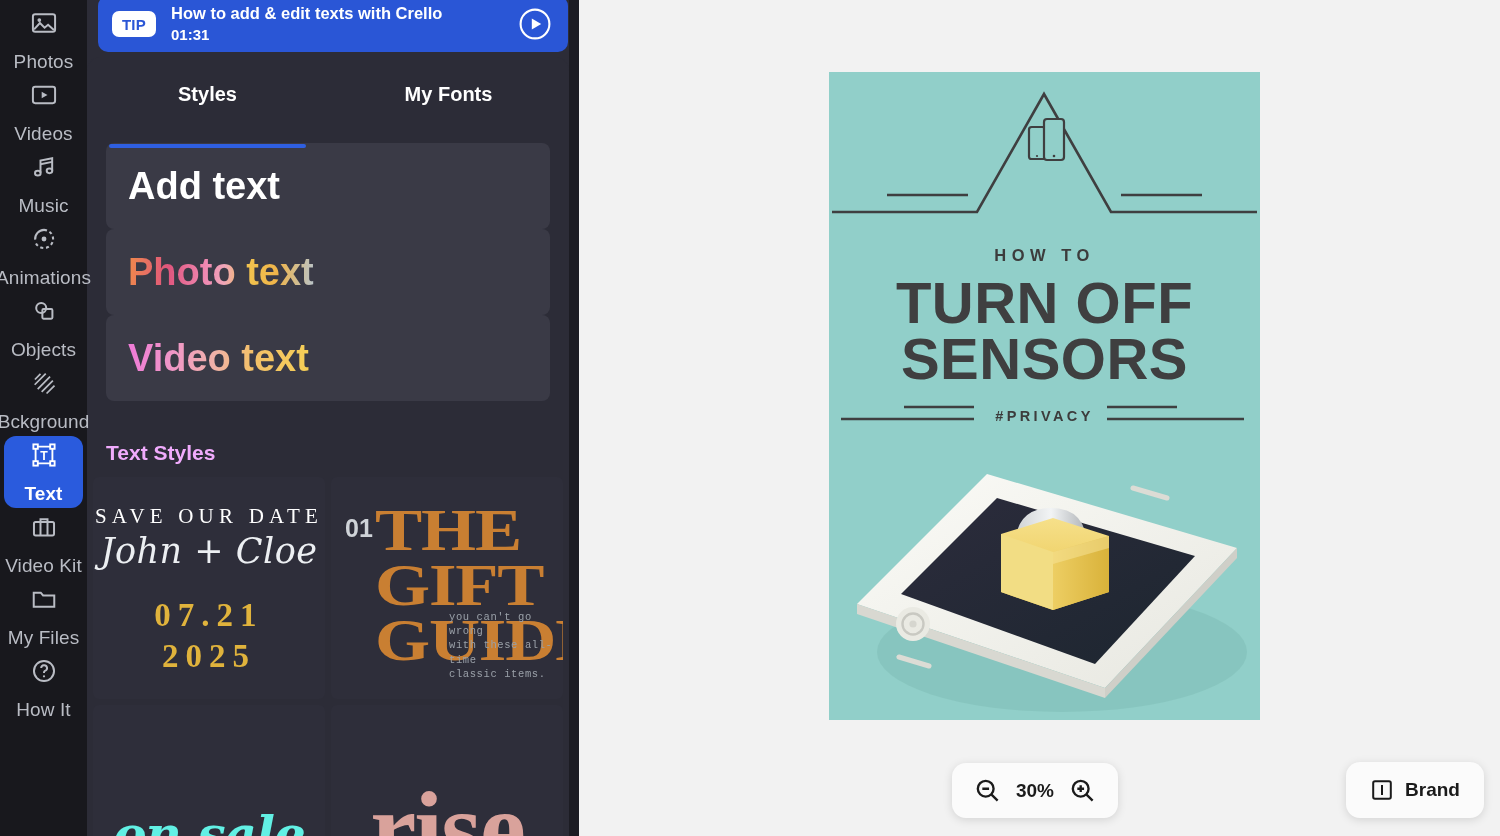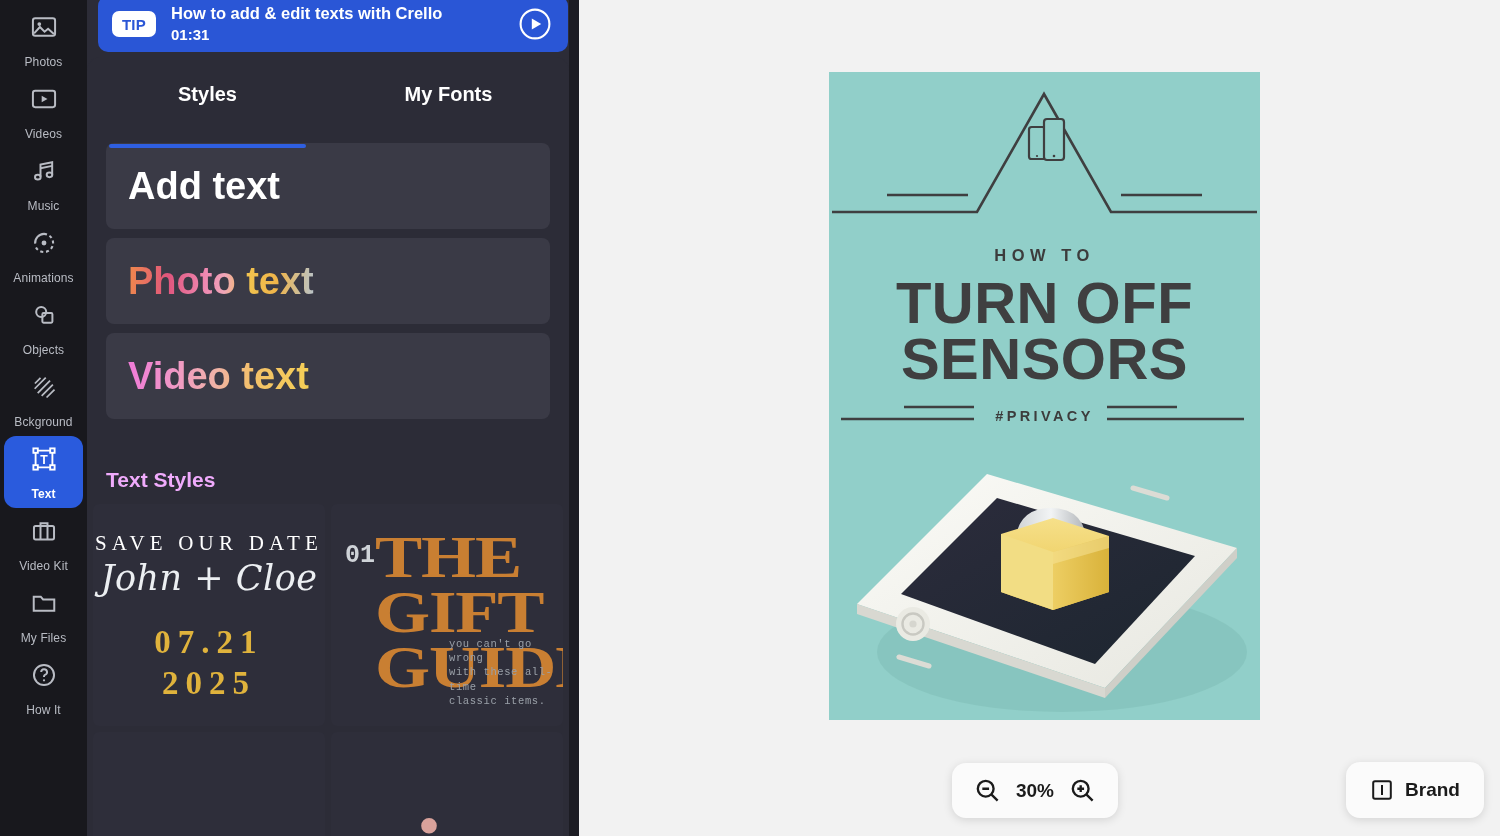--- a/index.html
+++ b/index.html
@@ -27,21 +27,21 @@
     border-radius: 12px;
     display: flex; flex-direction: column;
     align-items: center; justify-content: center;
     gap: 7px; cursor: pointer;
     flex: 0 0 auto;
     color: #b9bcc4;
   }
   .rail-item.active { background: #2a5bdd; color: #ffffff; }
   .rail-ico { width: 30px; height: 28px; display: block; }
   .rail-ico svg { width: 100%; height: 100%; display: block; }
-  .rail-lbl { font-size: 12px; letter-spacing: .1px; line-height: 1; margin-top: 8px; }
+  .rail-lbl { font-size: 19px; letter-spacing: .1px; line-height: 1; margin-top: 8px; }
   .rail-item.active .rail-lbl { font-weight: 700; }
 
   
   .panel {
     width: 492px; height: 836px;
     flex: 0 0 492px;
     background: #2c2c37;
     position: relative;
     display: flex; flex-direction: column;
   }
@@ -90,21 +90,21 @@
     cursor: pointer; position: relative;
   }
   .tab .bar {
     position: absolute; left: 22px; right: 22px; bottom: -5px;
     height: 4px; border-radius: 2px; background: transparent;
   }
   .tab.active .bar { background: #2f5fe0; }
 
   .presets { padding: 0 19px; }
   .preset {
-    height: 86px; margin-bottom: 9px;
+    height: 86px; margin-bottom: 0;
     background: #3a3a46; border-radius: 8px;
     display: flex; align-items: center;
     padding-left: 22px; cursor: pointer;
   }
   .preset span { font-size: 38px; font-weight: 700; line-height: 1; }
   .p-add { color: #ffffff; }
   .p-photo {
     background: linear-gradient(94deg,#ef8a4a 0%,#e0557d 22%,#ef89b2 42%,#f0a6b8 52%,#f2c34e 64%,#efb44a 80%,#b8c4cc 100%);
     -webkit-background-clip: text; background-clip: text; color: transparent;
   }
@@ -145,21 +145,21 @@
     font-family: "Liberation Serif", serif;
     color: #e0b33c; font-size: 33px; font-weight: 700;
     letter-spacing: 7px; margin-top: 24px; line-height: 1.24;
   }
 
   
   .gg { position: relative; width: 100%; height: 100%; }
   .gg-num {
     position: absolute; left: 14px; top: 37px;
     color: #cfd3d8; font-size: 25px; font-weight: 700;
-    font-family: Liberation Mono, monospace;
+    font-family: Liberation Sans, sans-serif;
   }
   .gg-big {
     position: absolute; left: 44px; top: 26px;
     font-family: "Liberation Serif", serif;
     font-weight: 700; color: #c97f32;
     font-size: 60px; line-height: .92;
     letter-spacing: -1px;
     transform: scaleX(1.18); transform-origin: left top;
   }
   .gg-sub {

